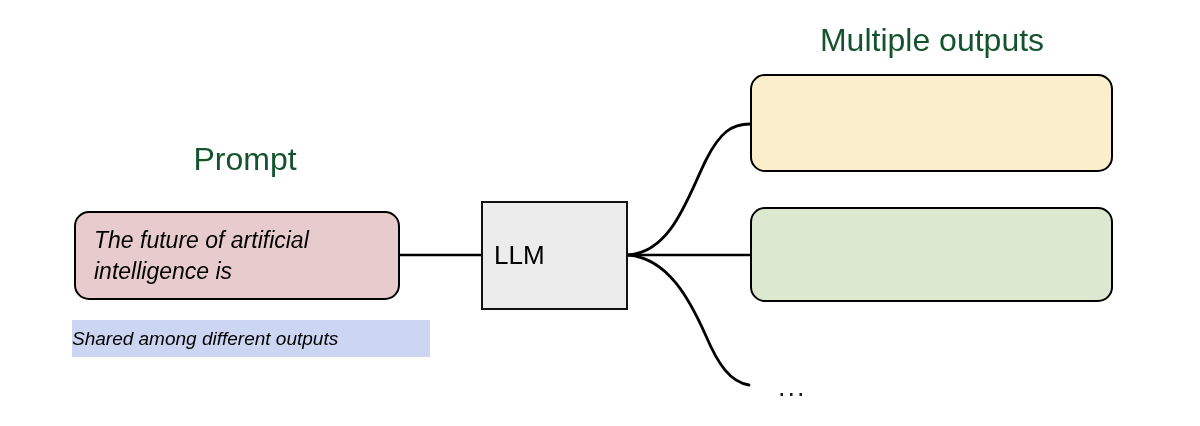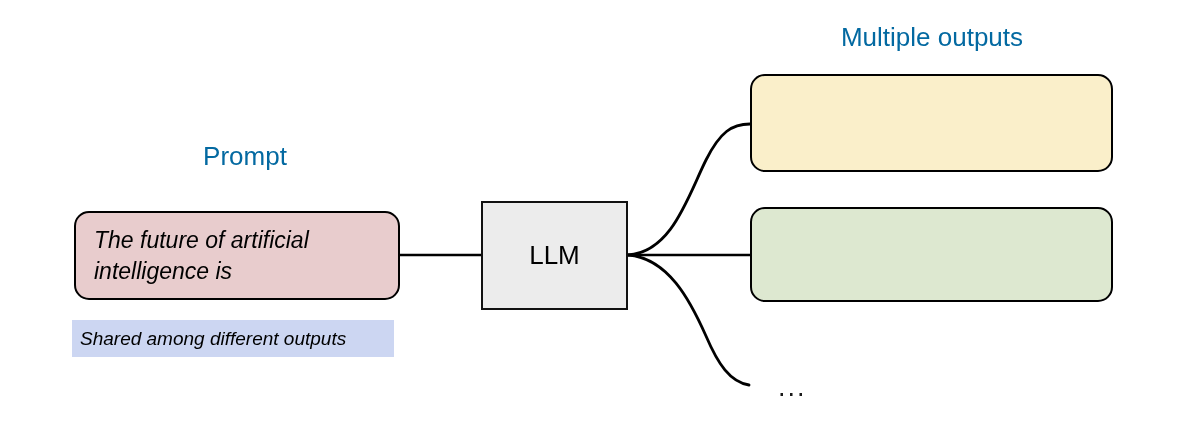--- a/index.html
+++ b/index.html
@@ -23,24 +23,24 @@
     left: 0;
     top: 0;
     width: 1200px;
     height: 426px;
     pointer-events: none;
   }
 
   
   .label {
     position: absolute;
-    font-size: 26px;
+    font-size: 32px;
     line-height: 1.1;
     white-space: nowrap;
-    color: #0369a1;
+    color: #14532d;
   }
   #prompt-label {
     left: 0;
     top: 142px;
     width: 490px;
     text-align: center;
   }
   #outputs-label {
     left: 751px;
     top: 23px;
@@ -68,26 +68,26 @@
     font-size: 23px;
     line-height: 1.32;
     color: #000000;
   }
 
   
   #shared-note {
     position: absolute;
     left: 72px;
     top: 320px;
-    width: 322px;
+    width: 358px;
     height: 37px;
     background: #ccd6f2;
     display: flex;
     align-items: center;
-    padding-left: 8px;
+    padding-left: 0;
     box-sizing: border-box;
   }
   #shared-note-text {
     font-size: 19px;
     font-style: italic;
     color: #000000;
     white-space: nowrap;
   }
 
   
@@ -95,21 +95,22 @@
     position: absolute;
     left: 481px;
     top: 201px;
     width: 147px;
     height: 109px;
     box-sizing: border-box;
     background: #ececec;
     border: 2.6px solid #111111;
     display: flex;
     align-items: center;
-    justify-content: center;
+    justify-content: flex-start;
+    padding-left: 11px;
   }
   #llm-text {
     font-size: 26px;
     color: #000000;
   }
 
   
   .output-box {
     position: absolute;
     left: 750px;

